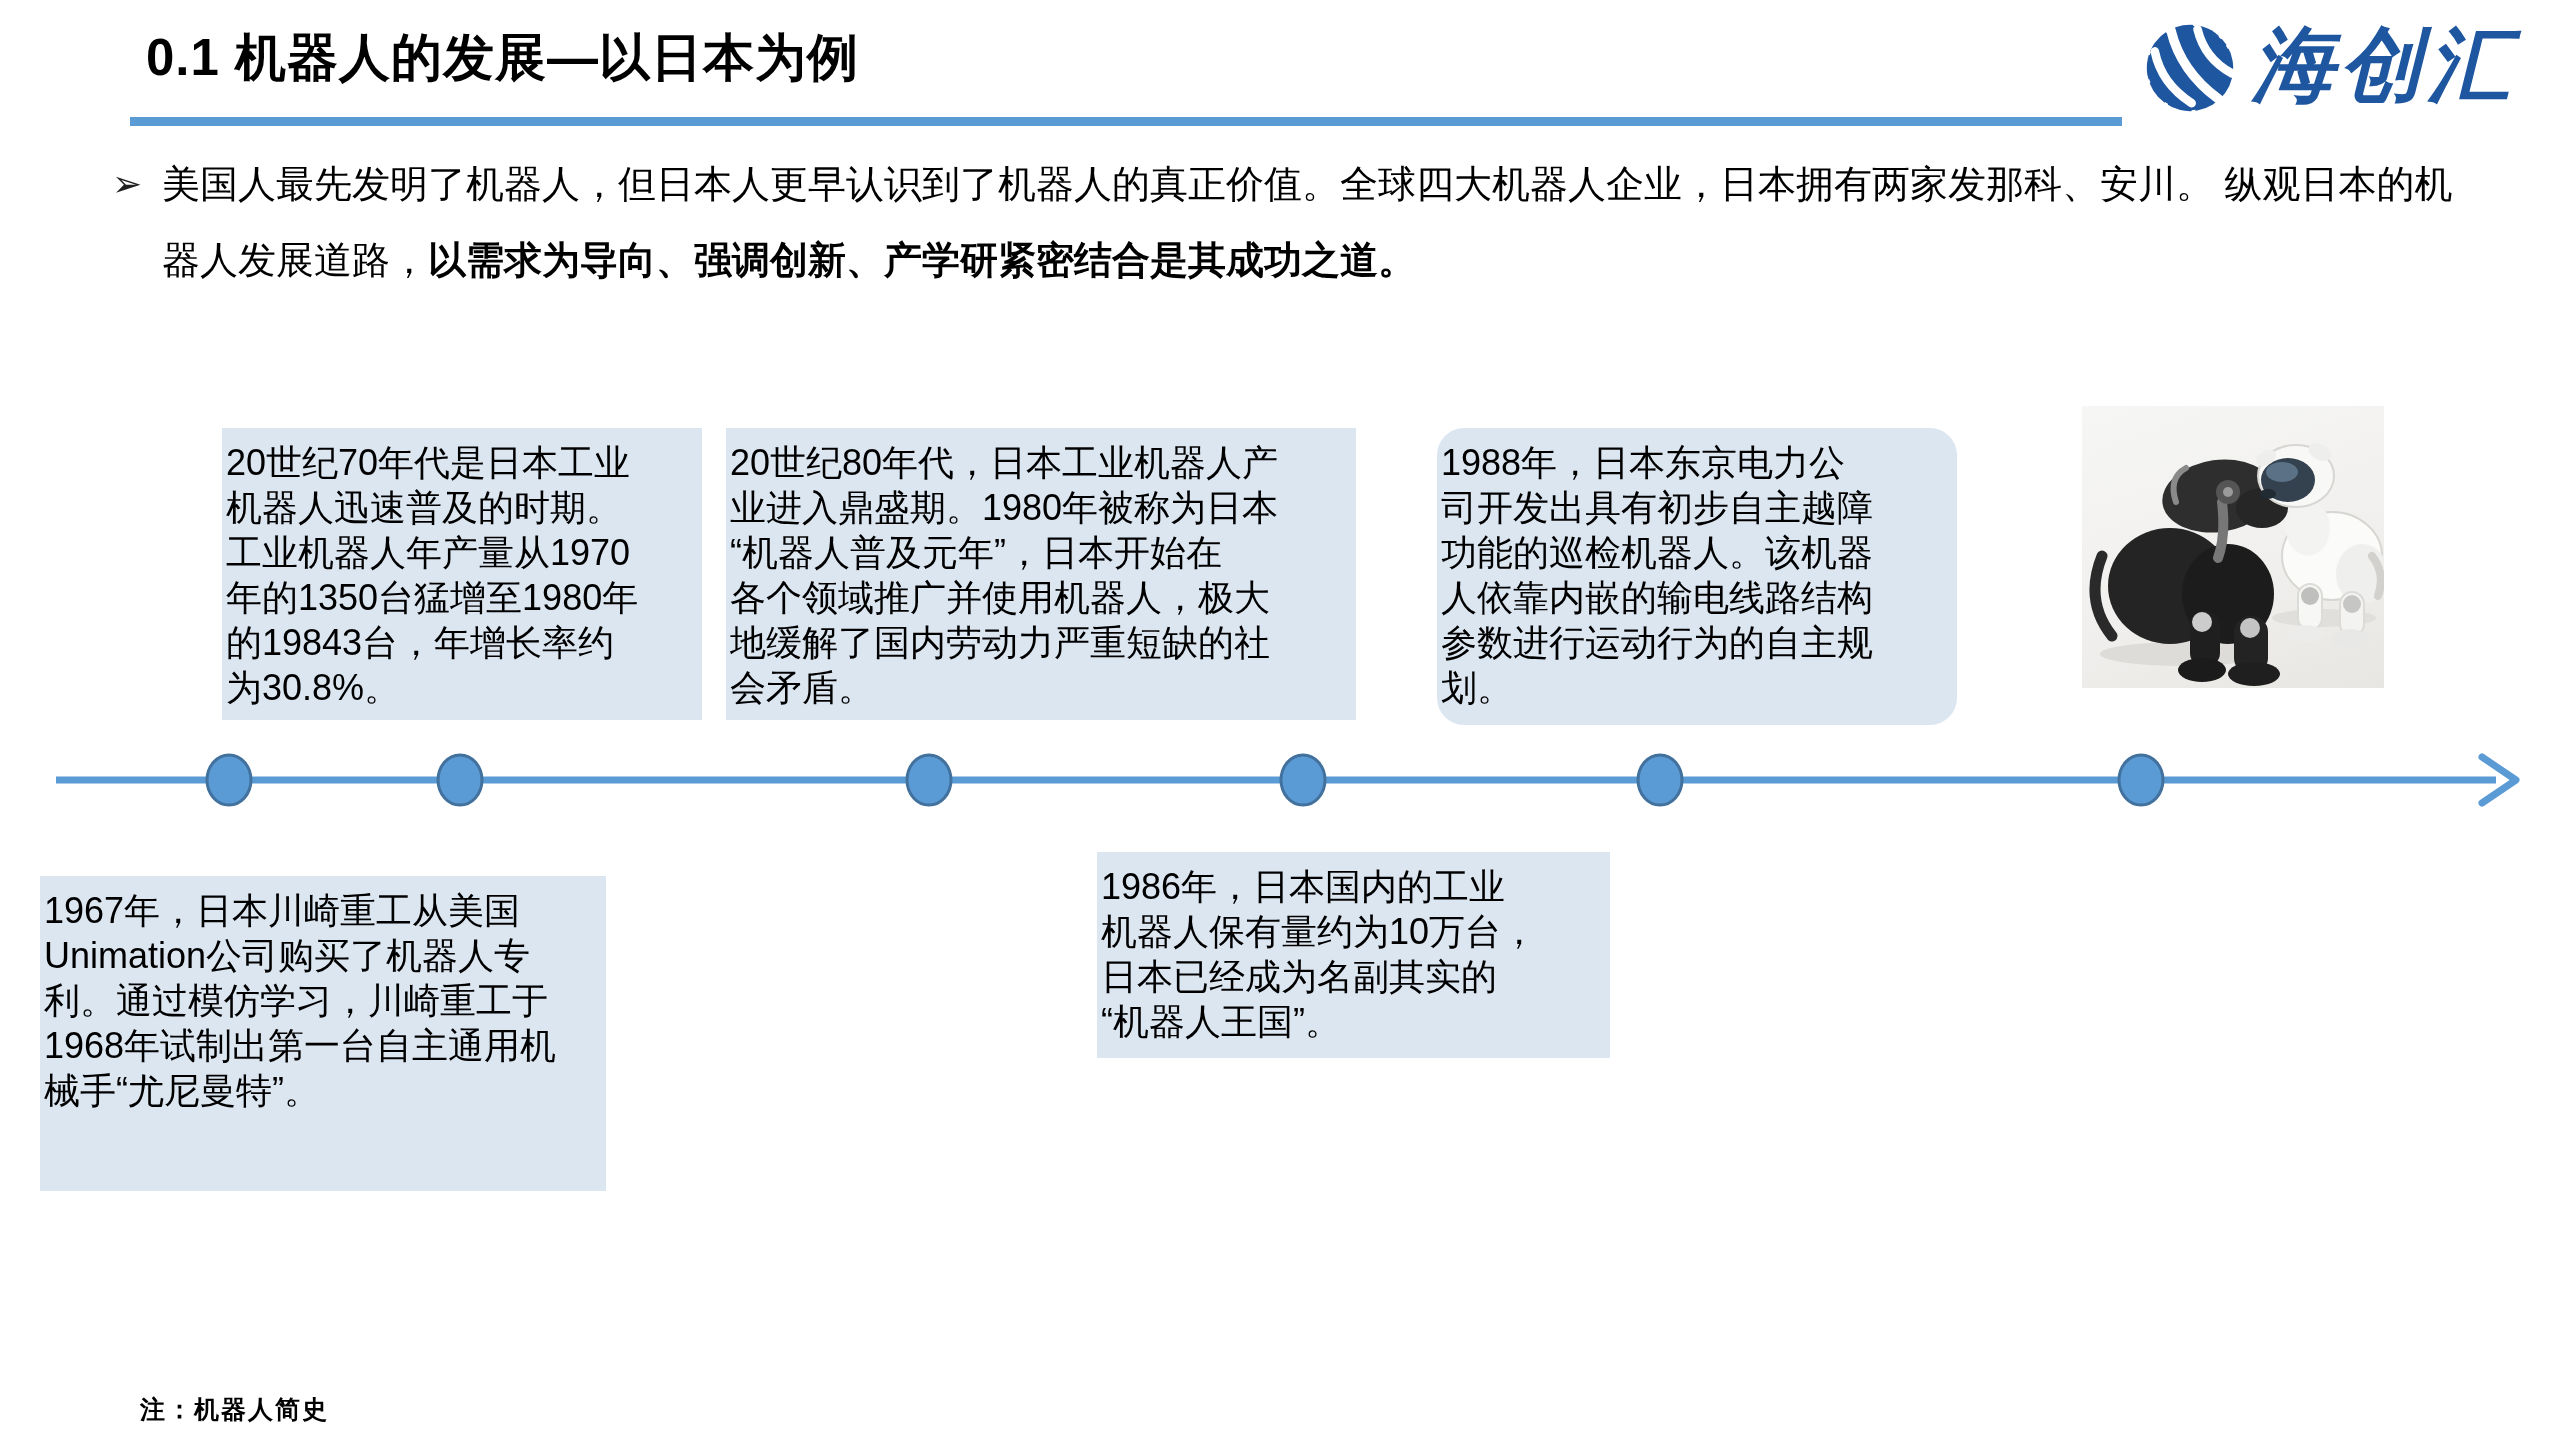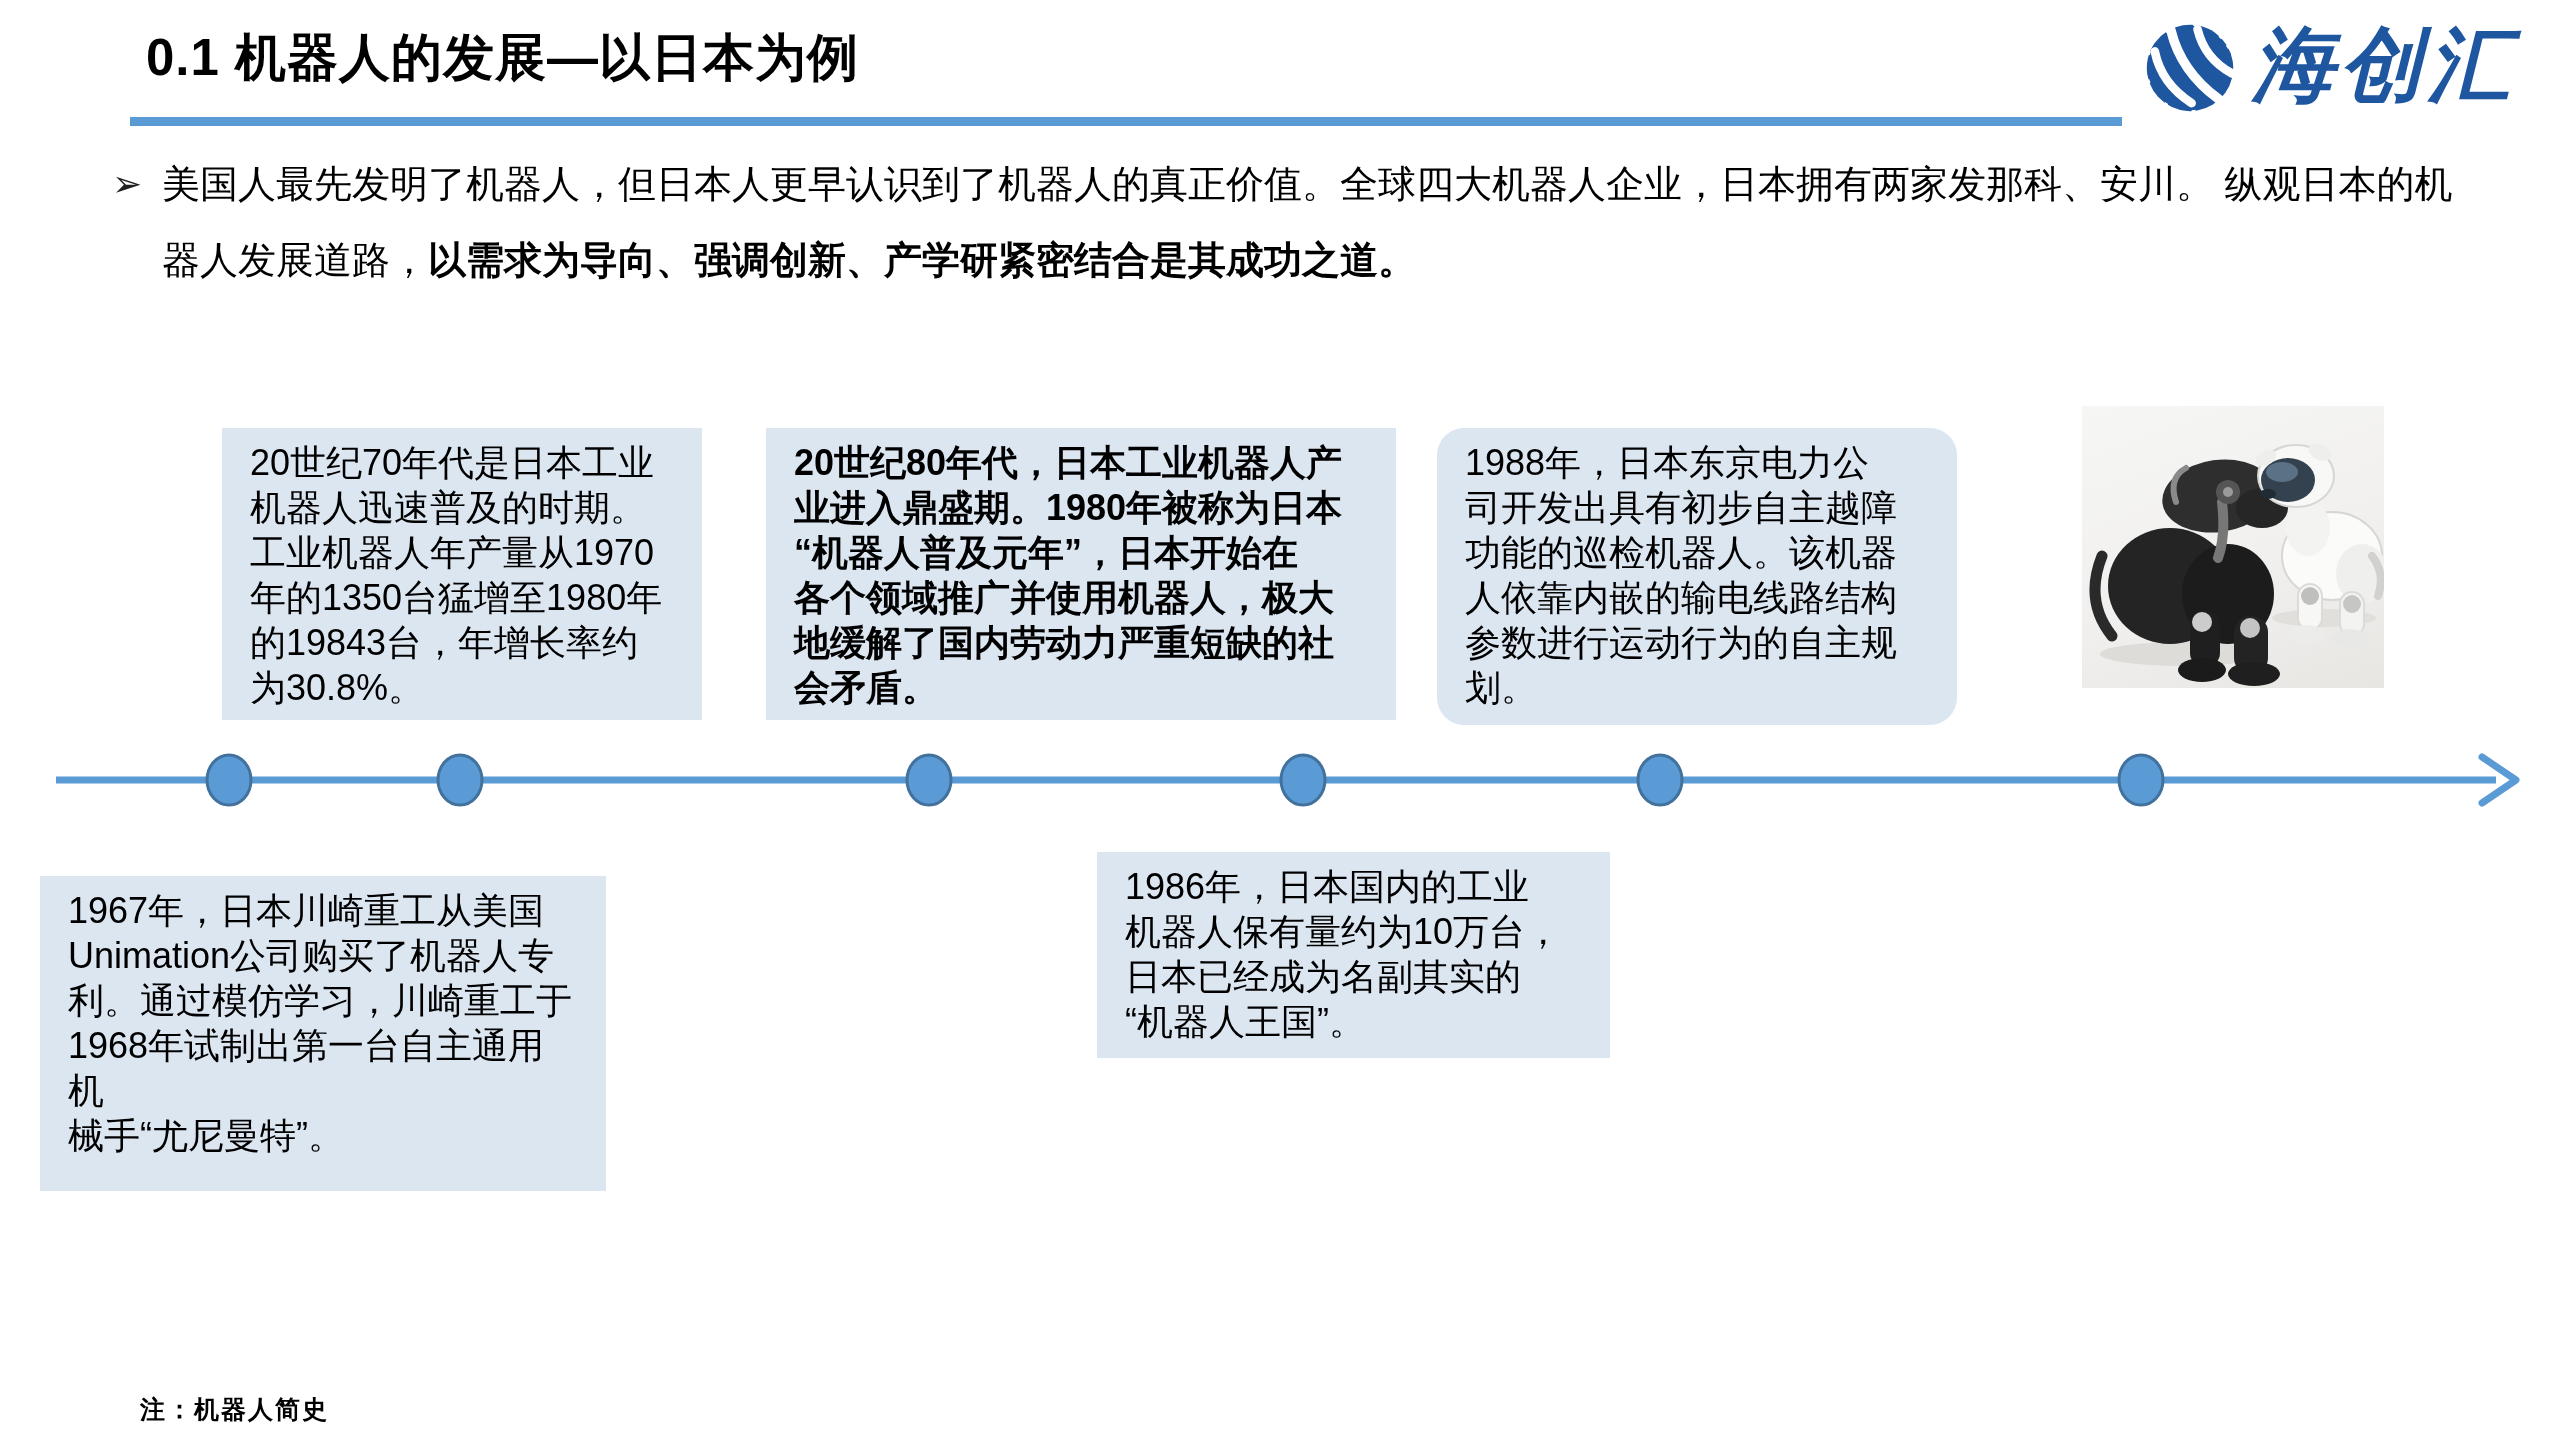--- a/index.html
+++ b/index.html
@@ -48,25 +48,25 @@
   .bullet-glyph{
     flex:0 0 50px;
     font-size:36px;line-height:76px;color:#222;
   }
   .intro-text{flex:1;}
   .bold-seg{font-weight:bold;text-align:right;}
   .tl-box{
     position:absolute;
     background:var(--box-bg);
     font-size:36px;line-height:45px;
-    padding:12px 28px;
+    padding:12px 4px;
     white-space:pre-line;
   }
   .box-1{left:222px;top:428px;width:480px;height:292px;}
-  .box-2{left:766px;top:428px;width:630px;height:292px;font-weight:bold;}
+  .box-2{left:726px;top:428px;width:630px;height:292px;}
   .box-3{left:1437px;top:428px;width:520px;height:297px;border-radius:27px;}
   .box-4{left:40px;top:876px;width:566px;height:315px;}
   .box-5{left:1097px;top:852px;width:513px;height:206px;}
   .box-6{left:1878px;top:840px;width:606px;height:297px;}
   .timeline-svg{
     position:absolute;left:0;top:730px;width:2559px;height:100px;
   }
   .photo{
     position:absolute;left:2082px;top:406px;width:302px;height:282px;
     background:linear-gradient(160deg,#f6f6f4 0%,#f1f0ee 55%,#e7e6e3 100%);

